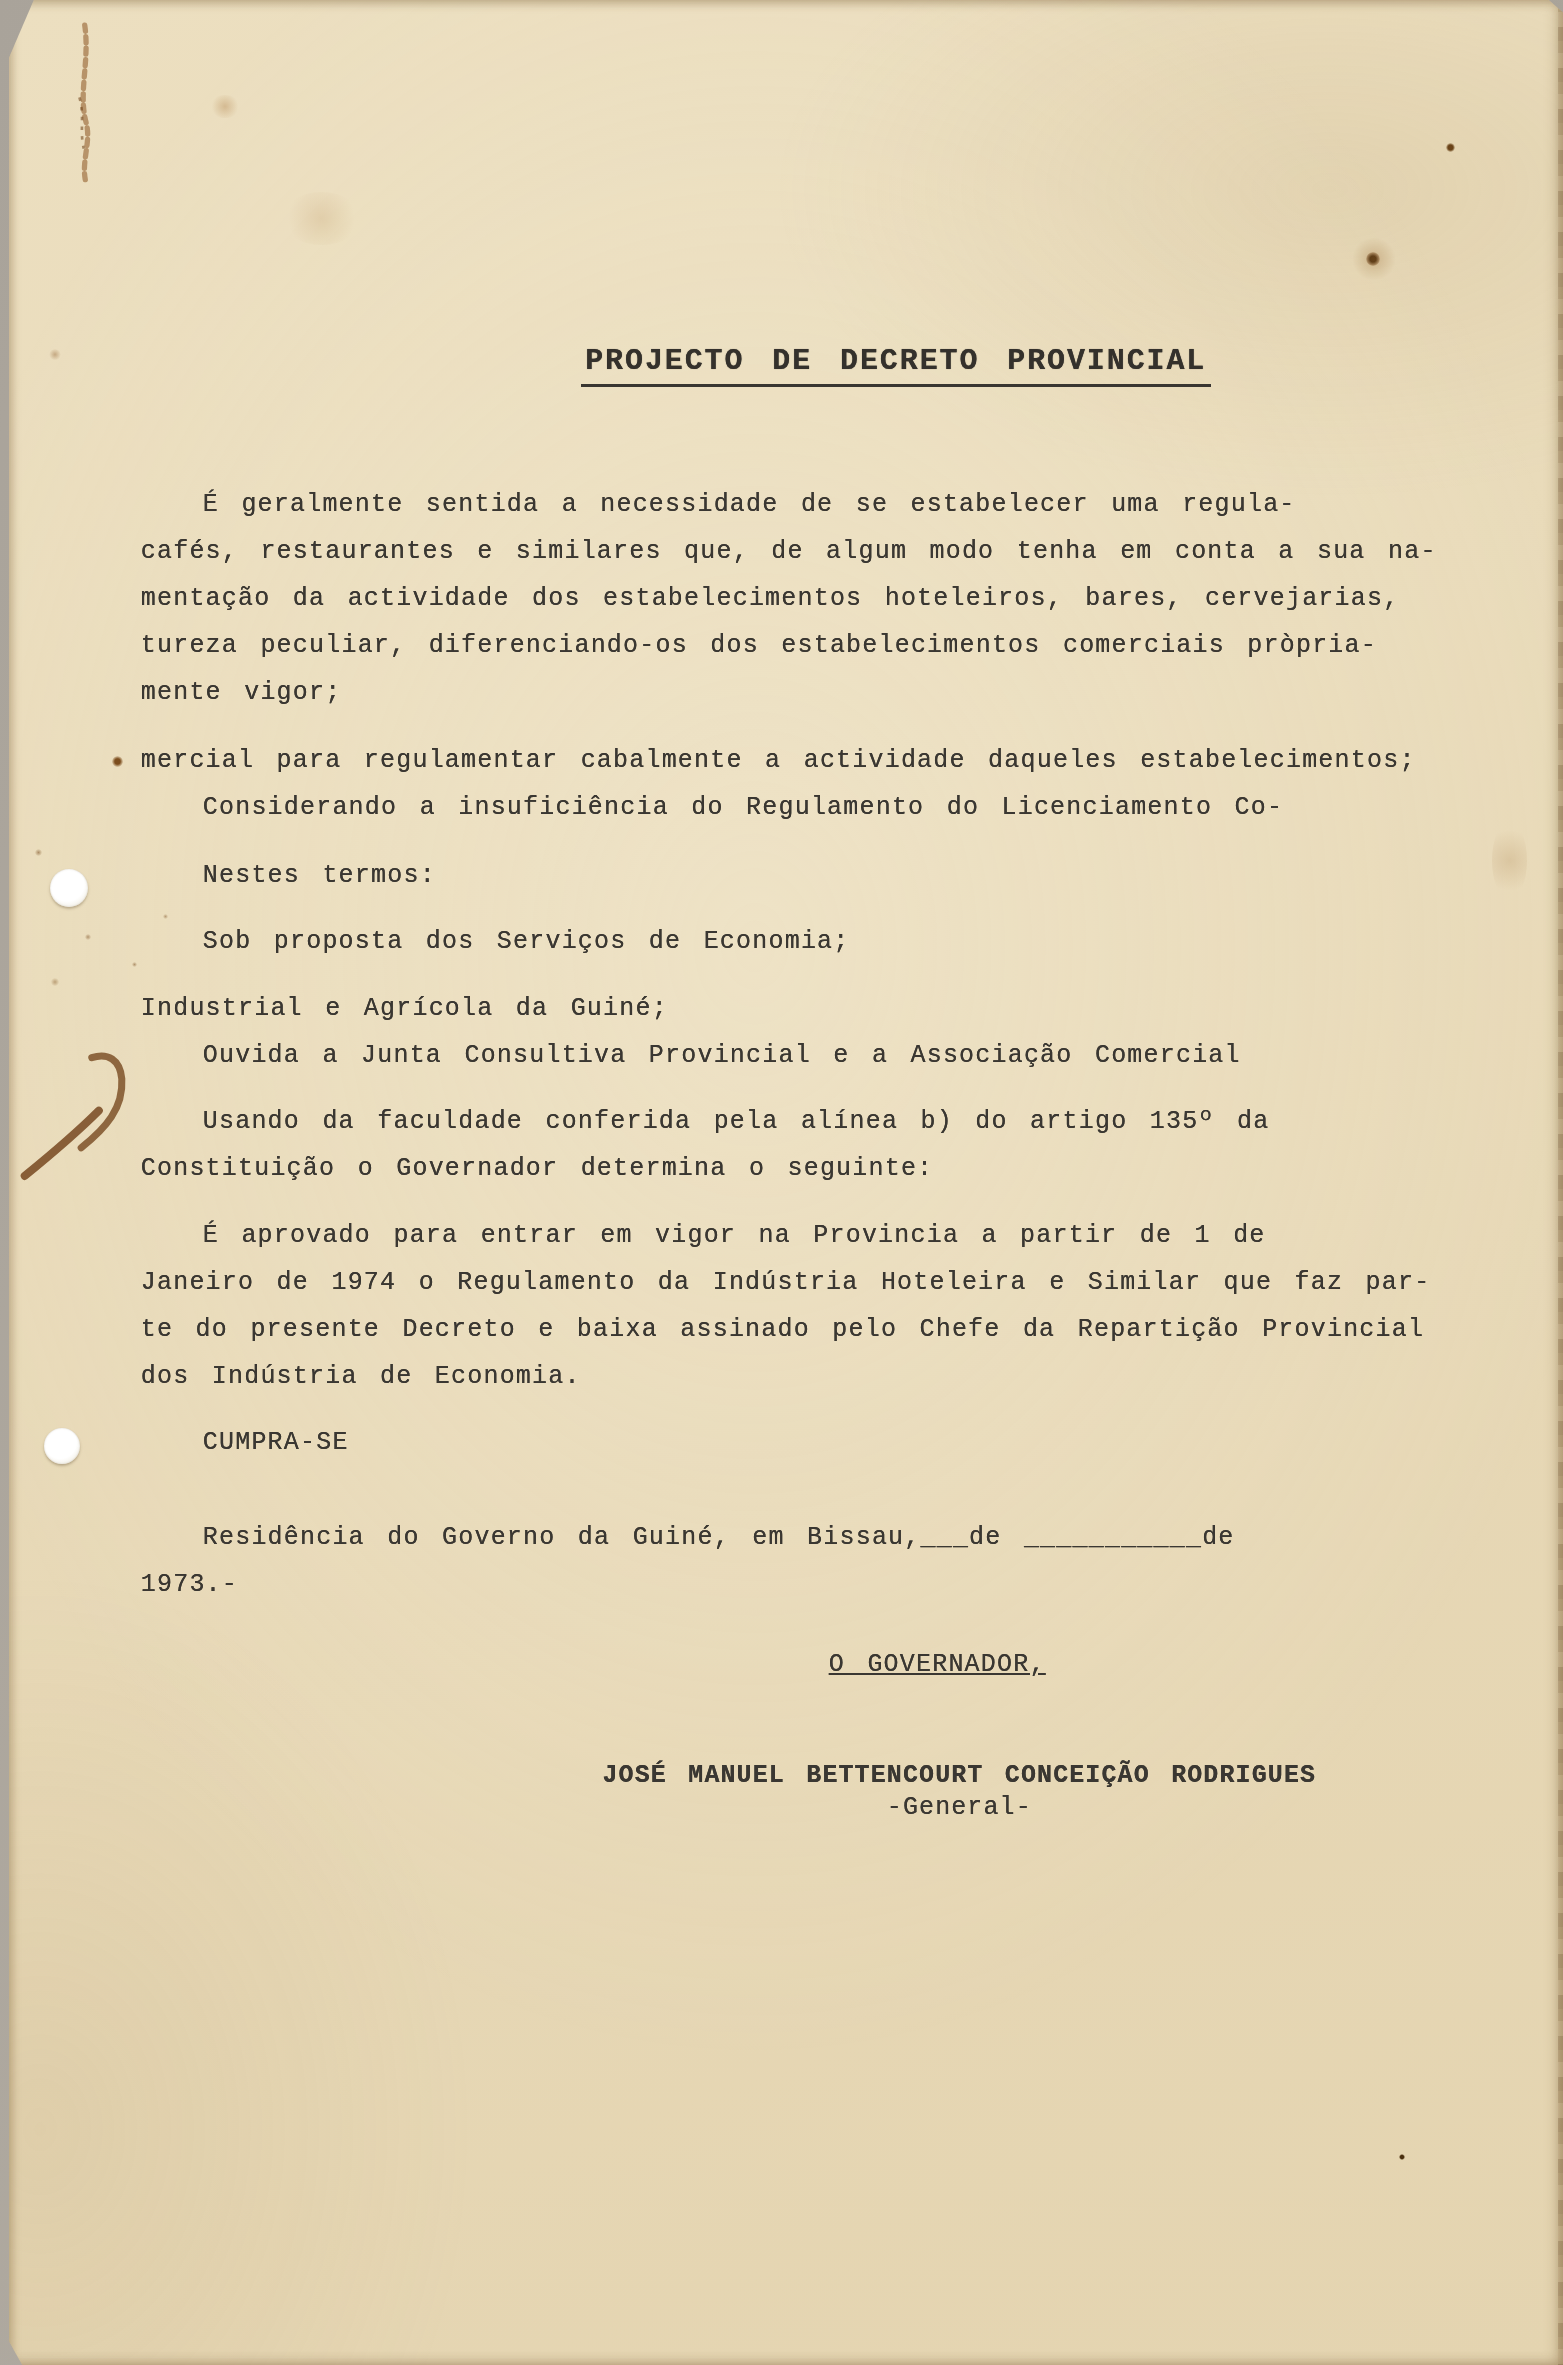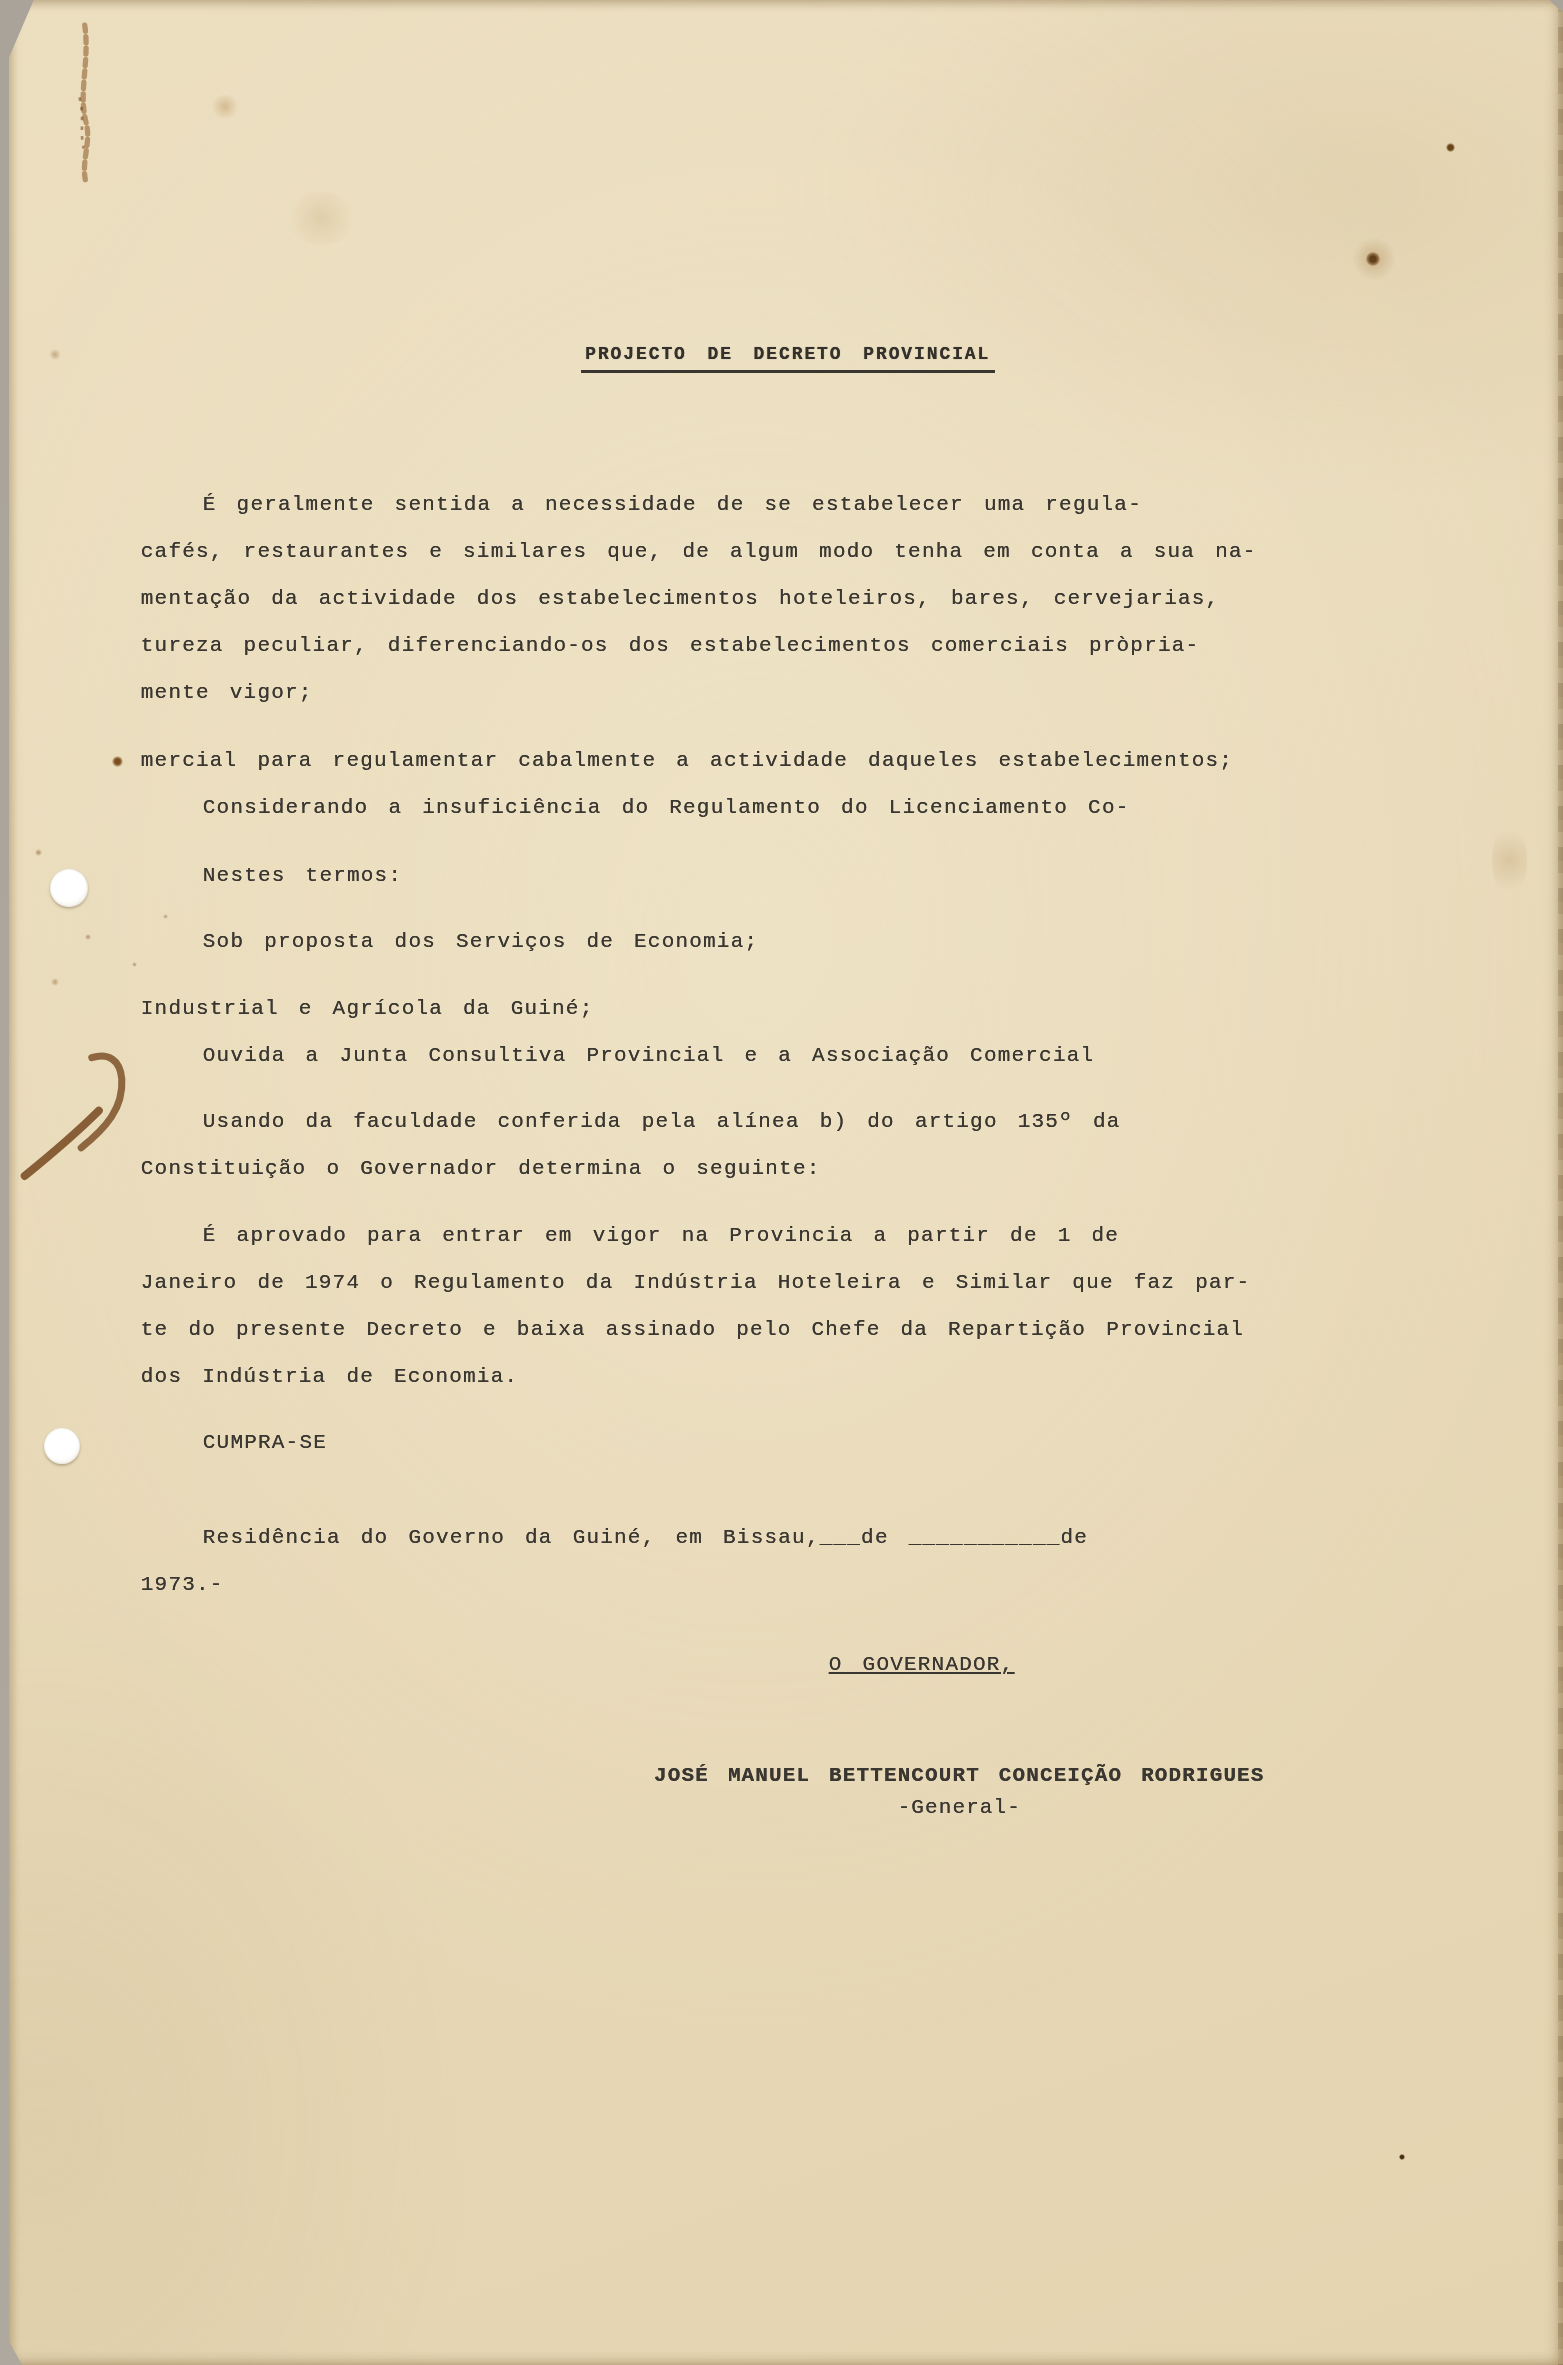--- a/index.html
+++ b/index.html
@@ -23,32 +23,32 @@
   }
   .edge-right{
     position:absolute;right:0;top:0;bottom:0;width:5.3px;
     background:repeating-linear-gradient(180deg,
       rgba(120,90,50,.45) 0 12.4px, rgba(150,120,80,.25) 12.4px 26.5px, rgba(100,70,35,.5) 26.5px 41px);
     opacity:.55;
   }
   
   .textflow{
     position:absolute;left:132px;top:481px;width:1351px;
-    font-size:21px;line-height:47px;color:#3a3732;
+    font-size:25px;line-height:47px;color:#3a3732;
     letter-spacing:1.2px;word-spacing:6.2px;
     text-shadow:0 0 0.6px rgba(48,44,38,.9);
   }
   .line{white-space:nowrap;}
   .ind{text-indent:62px;}
   .para{margin-top:19.4px;}
   .m24{margin-top:21px;}
   .m54{margin-top:48px;}
   .doc-title{
     position:absolute;left:572px;top:344px;
-    font-size:18px;font-weight:bold;color:#34312c;
+    font-size:30px;font-weight:bold;color:#34312c;
     letter-spacing:1.9px;word-spacing:8px;white-space:nowrap;
     border-bottom:3.5px solid #393631;padding:0 4.4px 6.2px 4.4px;
     text-shadow:0 0 0.7px rgba(40,36,30,.9);
   }
   .governor{margin-top:33px;padding-left:688px;white-space:nowrap;text-decoration:underline;}
   .signature{margin-top:72px;margin-left:286px;text-align:center;line-height:32px;}
   .sig-name{font-weight:bold;letter-spacing:1.1px;word-spacing:5.3px;white-space:nowrap;}
   .sig-rank{letter-spacing:1.1px;}
   
   .hole{

